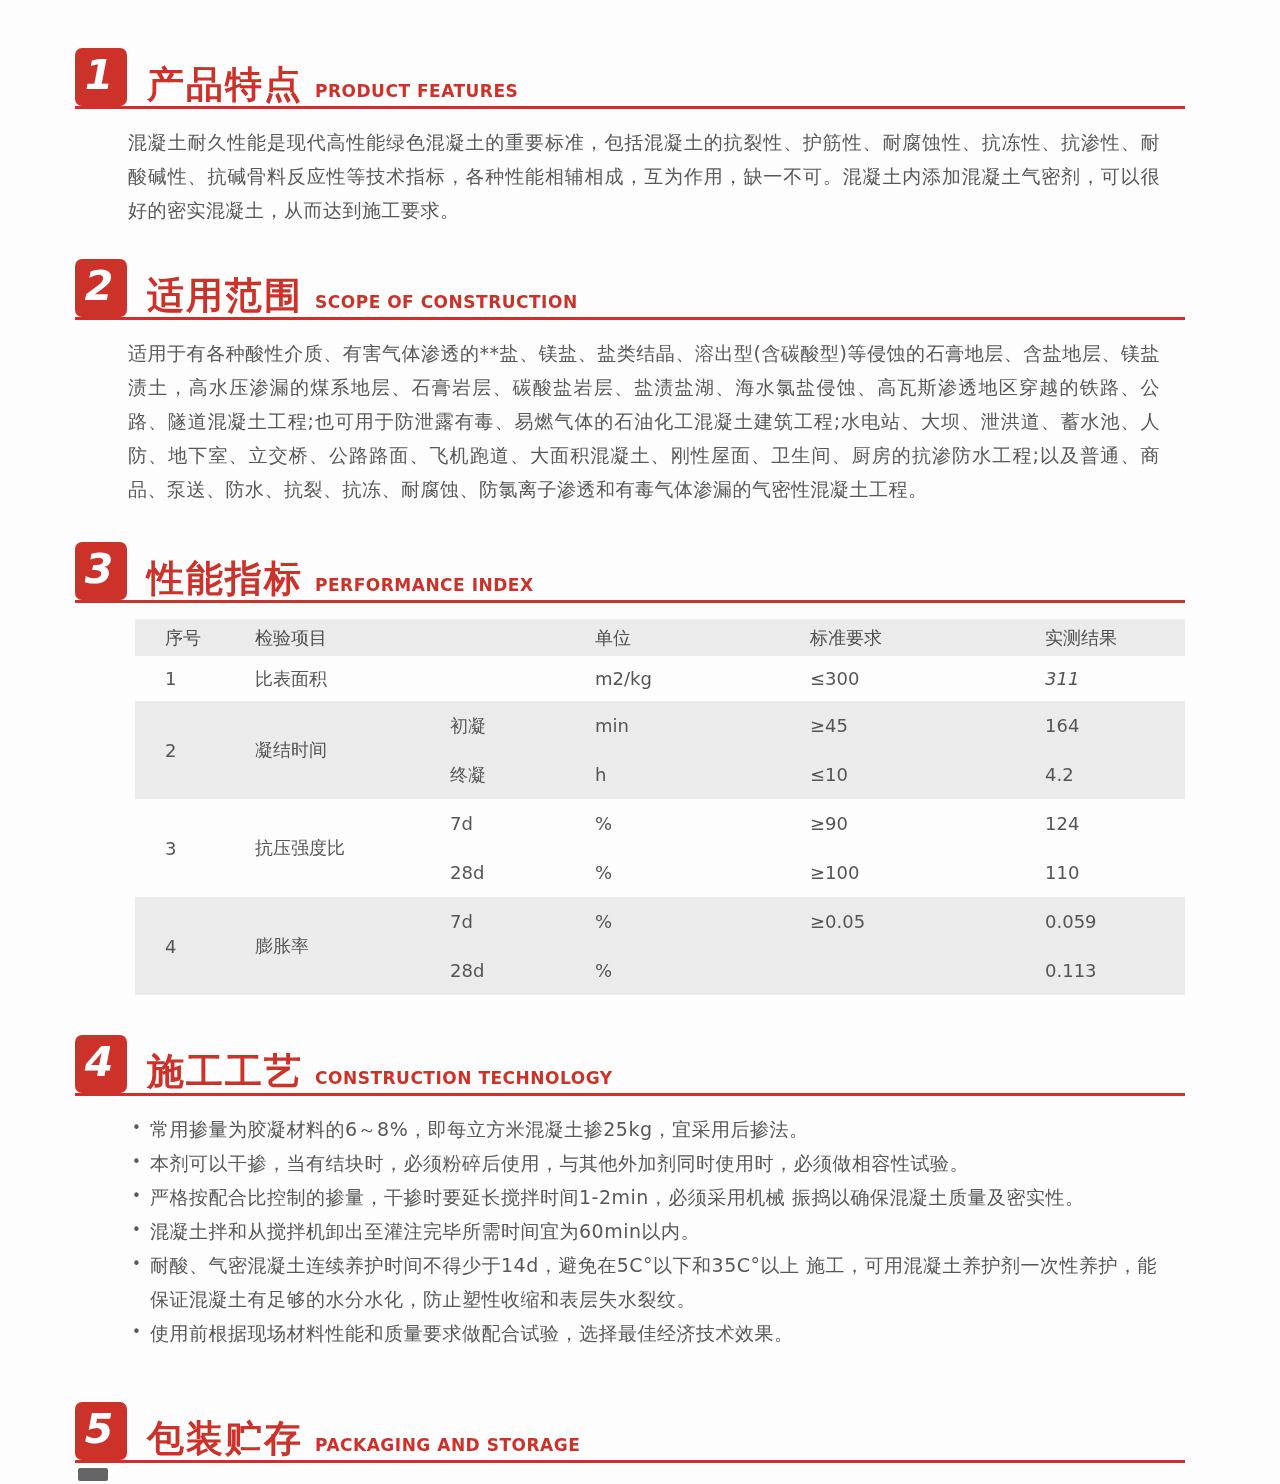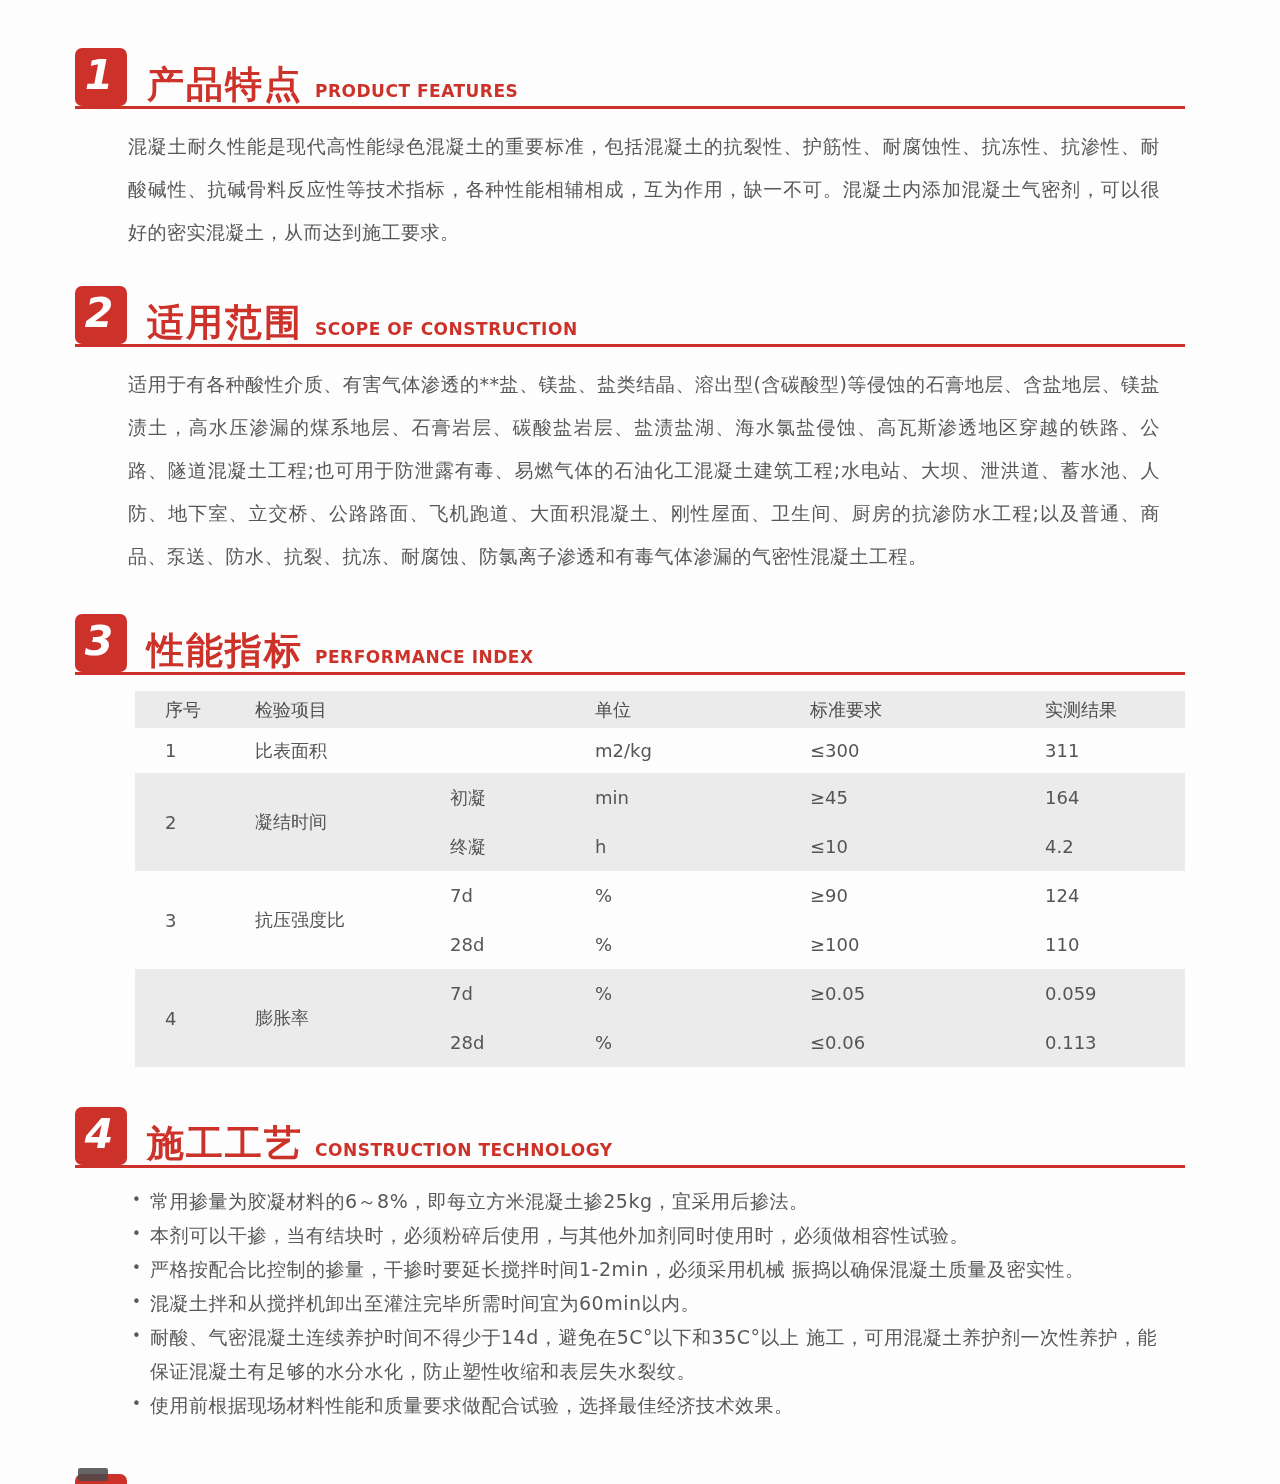--- a/index.html
+++ b/index.html
@@ -35,21 +35,21 @@
     margin:0 0 3px 20px;letter-spacing:2px;
   }
   .sec-sub{
     color:var(--accent);font-size:17px;font-weight:bold;
     margin:0 0 5px 12px;letter-spacing:0.5px;white-space:nowrap;
   }
 
   
   .body-text{
     margin:16px 2px 0 53px;width:1032px;
-    font-size:19px;line-height:43px;letter-spacing:0.5px;
+    font-size:19px;line-height:34px;letter-spacing:0.5px;
     text-align:justify;color:var(--body);
   }
 
   
   .perf-table{margin:16px 0 0 60px;width:1050px;font-size:18px;color:#555;}
   .t-grid{display:grid;grid-template-columns:90px 195px 145px 215px 235px 1fr;}
   .t-head{background:var(--band);height:37px;color:#4e4e50;}
   .t-cell{display:flex;align-items:center;padding-left:30px;white-space:nowrap;}
   .t-group.shaded{background:var(--band);}
 
@@ -114,21 +114,21 @@
           <div class="t-cell" style="grid-area: 1 / 4;">单位</div>
           <div class="t-cell" style="grid-area: 1 / 6;">实测结果</div>
           <div class="t-cell" style="grid-area: 1 / 5;">标准要求</div>
         </div>
         <div class="t-grid t-group" style="grid-template-rows: repeat(1, 45px);">
           <div class="t-cell" style="grid-area: 1 / 1 / span 1;">1</div>
           <div class="t-cell" style="grid-area: 1 / 2 / span 1;">比表面积</div>
           <div class="t-cell" style="grid-area: 1 / 3;"></div>
           <div class="t-cell" style="grid-area: 1 / 4;">m2/kg</div>
           <div class="t-cell" style="grid-area: 1 / 5;">≤300</div>
-          <div class="t-cell" style="grid-area: 1 / 6;">311</div>
+          <div class="t-cell" style="grid-area: 1 / 6; font-style: italic;">311</div>
         </div>
         <div class="t-grid t-group shaded" style="grid-template-rows: repeat(2, 49px);">
           <div class="t-cell" style="grid-area: 1 / 1 / span 2;">2</div>
           <div class="t-cell" style="grid-area: 1 / 2 / span 2;">凝结时间</div>
           <div class="t-cell" style="grid-area: 1 / 3;">初凝</div>
           <div class="t-cell" style="grid-area: 1 / 4; text-align: center;">min</div>
           <div class="t-cell" style="grid-area: 1 / 5;">≥45</div>
           <div class="t-cell" style="grid-area: 1 / 6;">164</div>
           <div class="t-cell" style="grid-area: 2 / 3;">终凝</div>
           <div class="t-cell" style="grid-area: 2 / 4;">h</div>
@@ -149,21 +149,20 @@
         </div>
         <div class="t-grid t-group shaded" style="grid-template-rows: repeat(2, 49px);">
           <div class="t-cell" style="grid-area: 1 / 1 / span 2;">4</div>
           <div class="t-cell" style="grid-area: 1 / 2 / span 2;">膨胀率</div>
           <div class="t-cell" style="grid-area: 1 / 3;">7d</div>
           <div class="t-cell" style="grid-area: 1 / 4;">%</div>
           <div class="t-cell" style="grid-area: 1 / 5;">≥0.05</div>
           <div class="t-cell" style="grid-area: 1 / 6;">0.059</div>
           <div class="t-cell" style="grid-area: 2 / 3;">28d</div>
           <div class="t-cell" style="grid-area: 2 / 4;">%</div>
-          <div class="t-cell" style="grid-area: 2 / 5;">≤0.06</div>
           <div class="t-cell" style="grid-area: 2 / 6;">0.113</div>
         </div>
       </div>
   </section>
 
   <section class="mt-s4">
     <header class="sec-head">
       <div class="badge">
         <span class="badge-num">4</span>
       </div>

